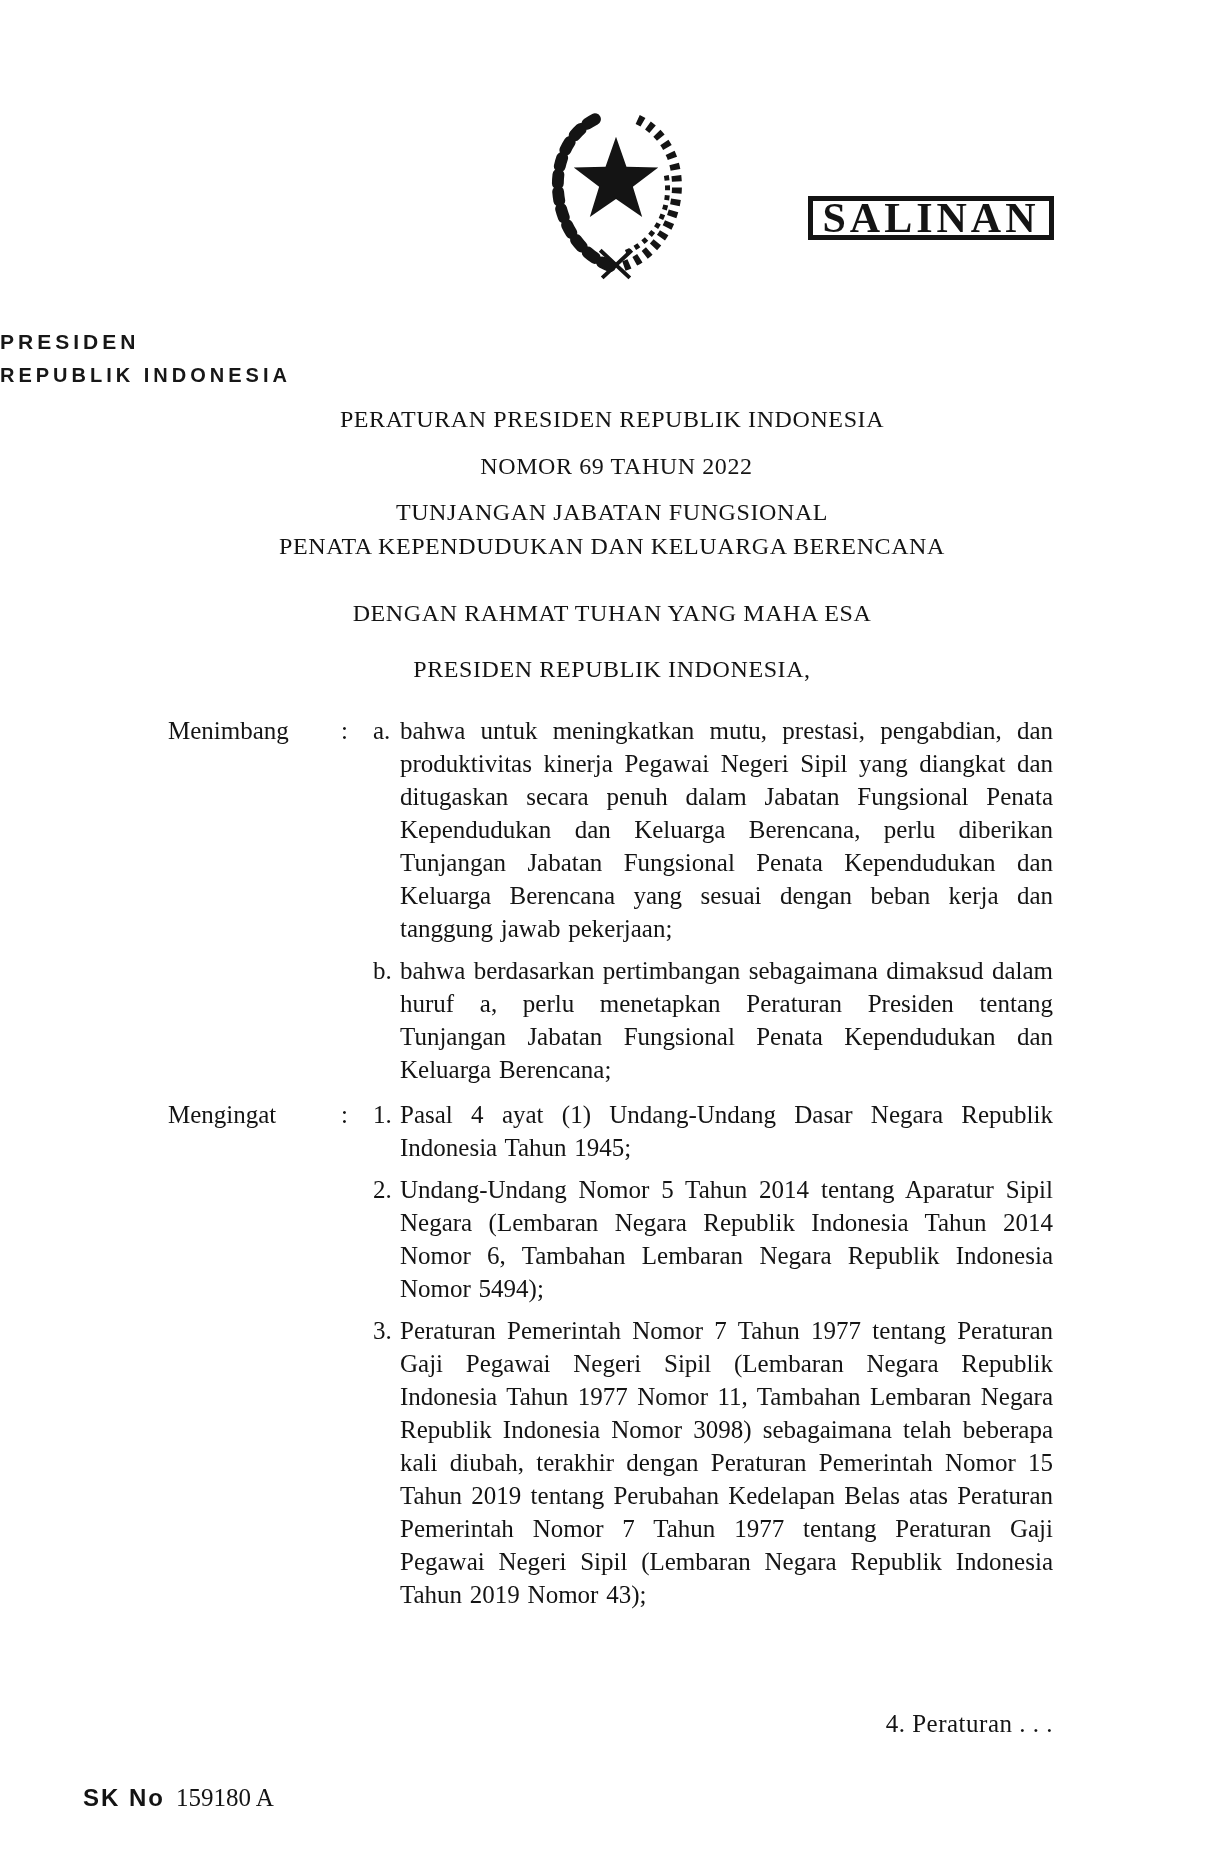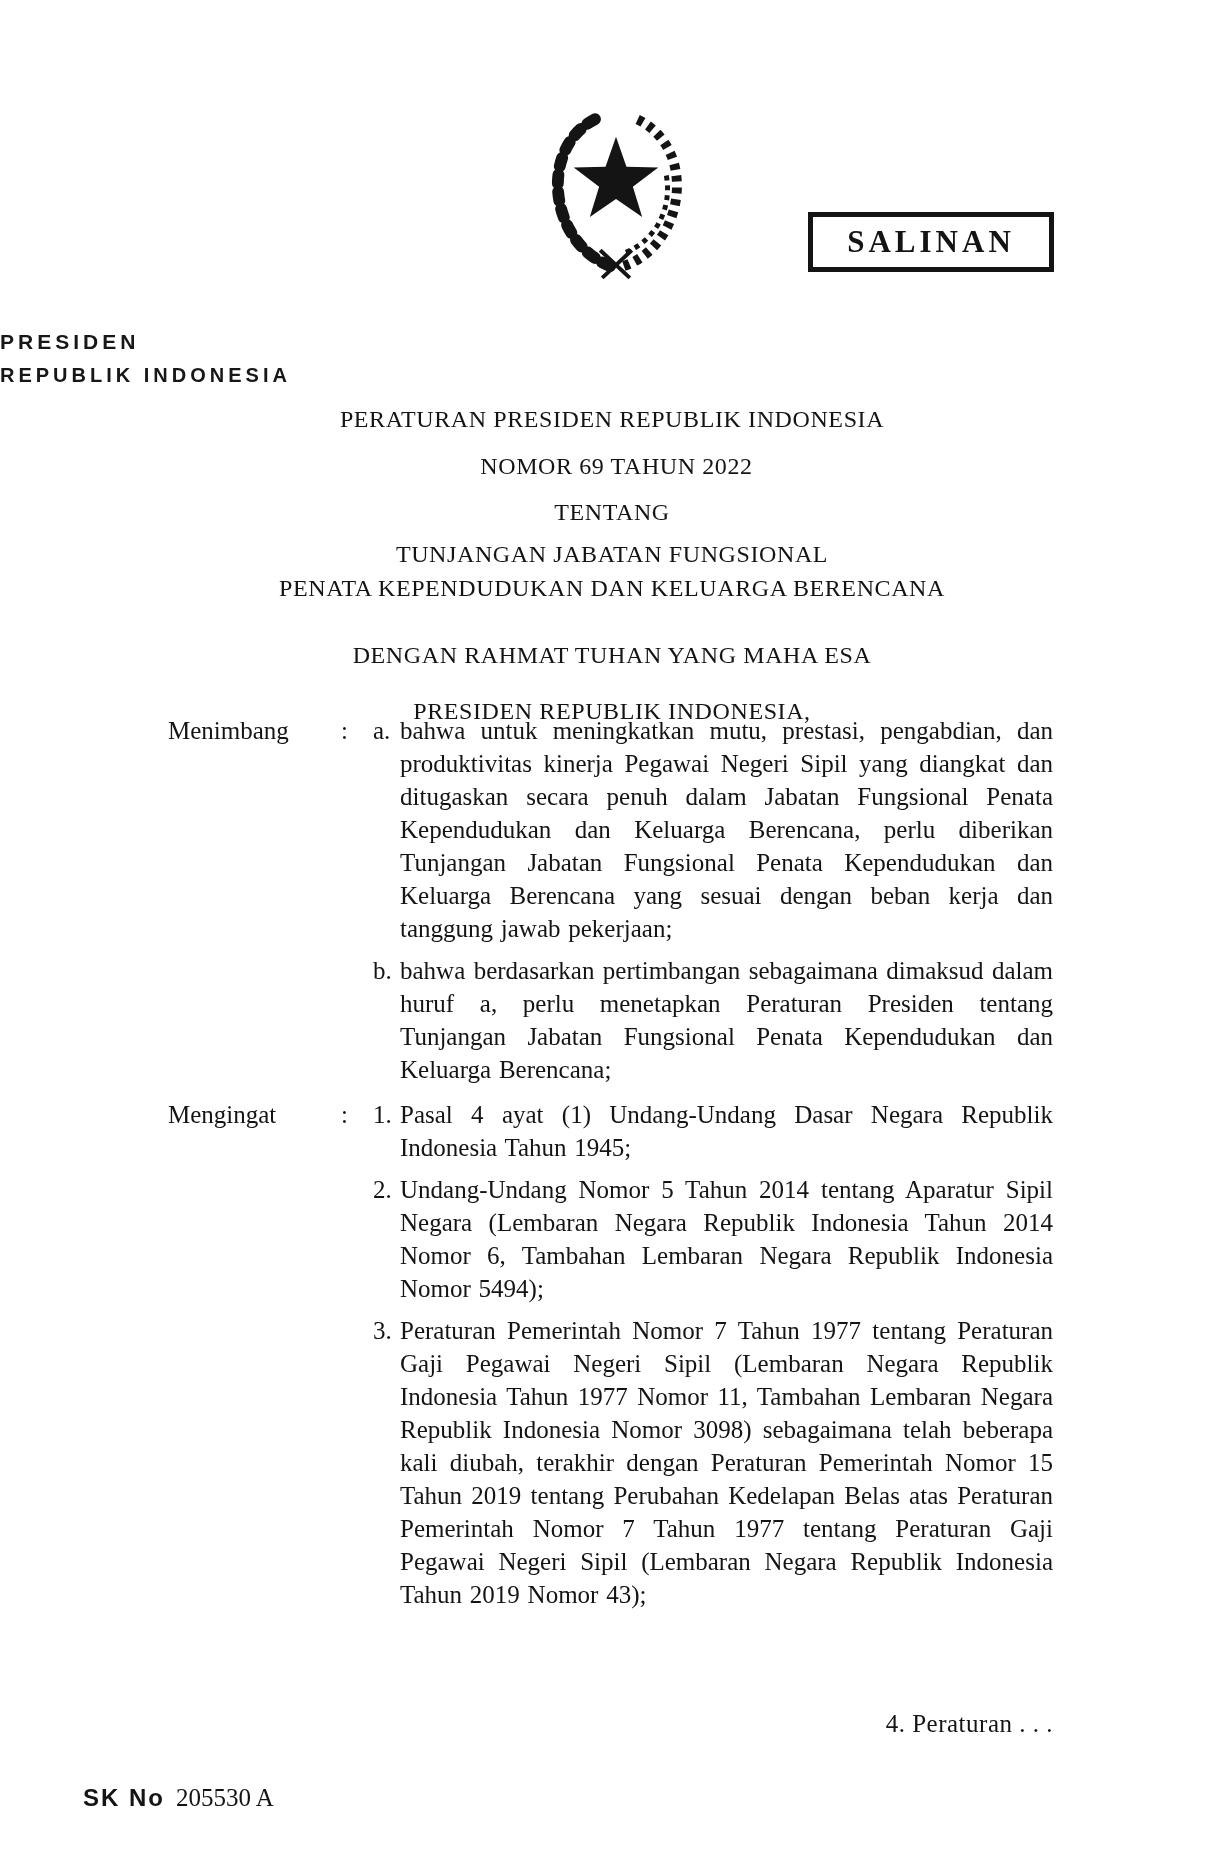--- a/index.html
+++ b/index.html
@@ -7,26 +7,25 @@
     position: relative;
     width: 1224px; height: 1870px;
     background: #ffffff;
     color: #141414;
     font-family: "Liberation Serif", "DejaVu Serif", serif;
     overflow: hidden;
   }
   
   .stamp {
     position: absolute; left: 808px; top: 196px;
-    width: 246px; height: 60px; box-sizing: border-box;
+    width: 246px; height: 44px; box-sizing: border-box;
     border: 5px solid #141414;
     display: flex; align-items: center; justify-content: center;
-    font-weight: 700; font-size: 31px; letter-spacing: 4px;
+    font-weight: 700; font-size: 42px; letter-spacing: 4px;
     font-family: "Liberation Serif", "DejaVu Serif", serif;
-    margin-top: 16px;
   }
   
   .seal { position: absolute; left: 537px; top: 104px; width: 158px; height: 176px; }
   
   .letterhead {
     position: absolute; left: 0; top: 330px; width: 100%;
     text-align: left;
     font-family: "Liberation Sans", "DejaVu Sans", sans-serif;
     font-weight: 700; color: #171717;
   }
@@ -83,21 +82,20 @@
   </svg>
 
   <div class="letterhead">
     <div class="lh1">PRESIDEN</div>
     <div class="lh2">REPUBLIK INDONESIA</div>
   </div>
 
   <div class="titleblock">
     <div class="t-heading">PERATURAN PRESIDEN REPUBLIK INDONESIA</div>
     <div class="t-number">NOMOR 69 TAHUN 2022</div>
-    <div class="t-tentang">TENTANG</div>
     <div class="t-subject1">TUNJANGAN JABATAN FUNGSIONAL</div>
     <div class="t-subject2">PENATA KEPENDUDUKAN DAN KELUARGA BERENCANA</div>
     <div class="t-invocation">DENGAN RAHMAT TUHAN YANG MAHA ESA</div>
     <div class="t-enacting">PRESIDEN REPUBLIK INDONESIA,</div>
   </div>
 
   <div class="preamble">
 
     <div class="row">
       <div class="lbl">Menimbang</div>
@@ -131,16 +129,16 @@
           <div class="tx">Peraturan Pemerintah Nomor 7 Tahun 1977 tentang Peraturan Gaji Pegawai Negeri Sipil (Lembaran Negara Republik Indonesia Tahun 1977 Nomor 11, Tambahan Lembaran Negara Republik Indonesia Nomor 3098) sebagaimana telah beberapa kali diubah, terakhir dengan Peraturan Pemerintah Nomor 15 Tahun 2019 tentang Perubahan Kedelapan Belas atas Peraturan Pemerintah Nomor 7 Tahun 1977 tentang Peraturan Gaji Pegawai Negeri Sipil (Lembaran Negara Republik Indonesia Tahun 2019 Nomor 43);</div>
         </div>
       </div>
     </div>
 
   </div>
 
   <div class="catchword">4. Peraturan . . .</div>
 
   <div class="footer">
-    <span class="sk1">SK No</span><span class="sk2">205530 A</span>
+    <span class="sk1">SK No</span><span class="sk2">159180 A</span>
   </div>
 
 </div>
 
 </body></html>

